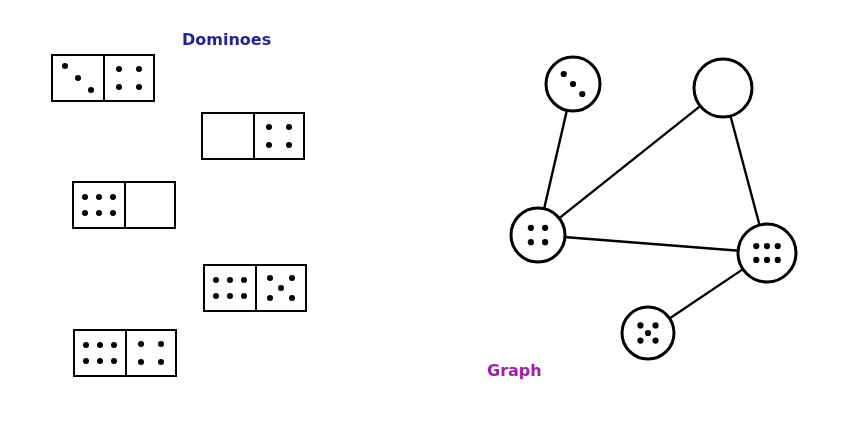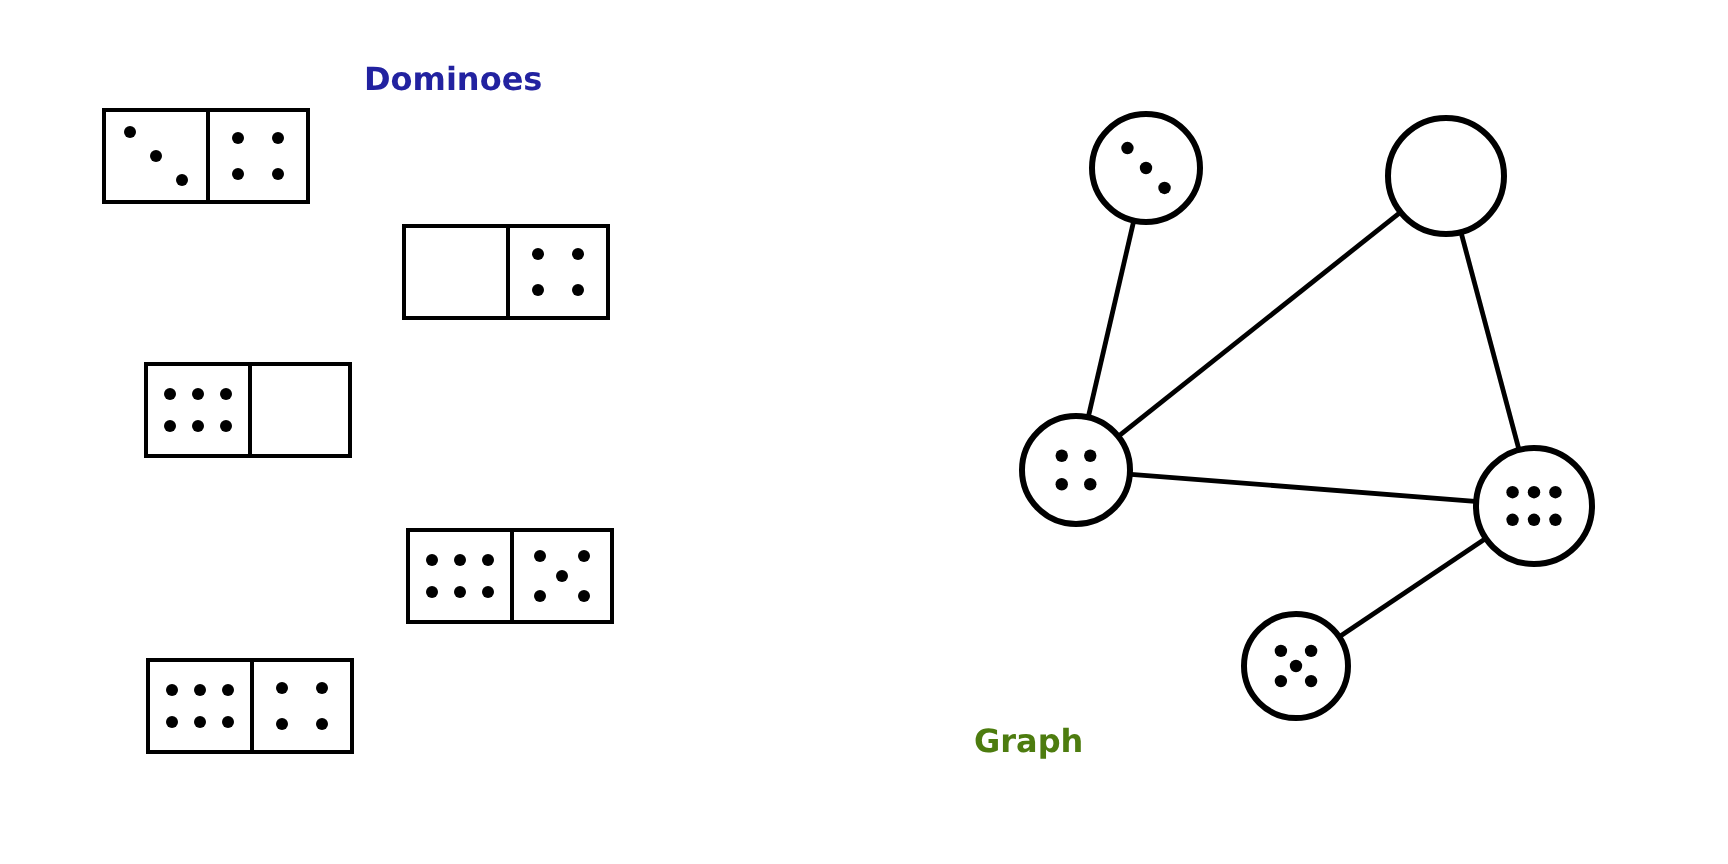--- a/index.html
+++ b/index.html
@@ -199,15 +199,15 @@
           <circle cx="648" cy="333" r="26" class="node-circle" fill="#ffffff" stroke="#000000"></circle>
           <circle cx="640.4496" cy="325.4496" r="3.1" class="node-pip"></circle>
           <circle cx="655.5504000000001" cy="325.4496" r="3.1" class="node-pip"></circle>
           <circle cx="648" cy="333" r="3.1" class="node-pip"></circle>
           <circle cx="640.4496" cy="340.55039999999997" r="3.1" class="node-pip"></circle>
           <circle cx="655.5504000000001" cy="340.55039999999997" r="3.1" class="node-pip"></circle>
         </g>
       </g>
   </svg>
 
-  <div class="title" id="graph-title" style="color: #4d7c0f;">Graph</div>
+  <div class="title" id="graph-title" style="color: #a21caf;">Graph</div>
 
 </div>
 
 </body></html>

